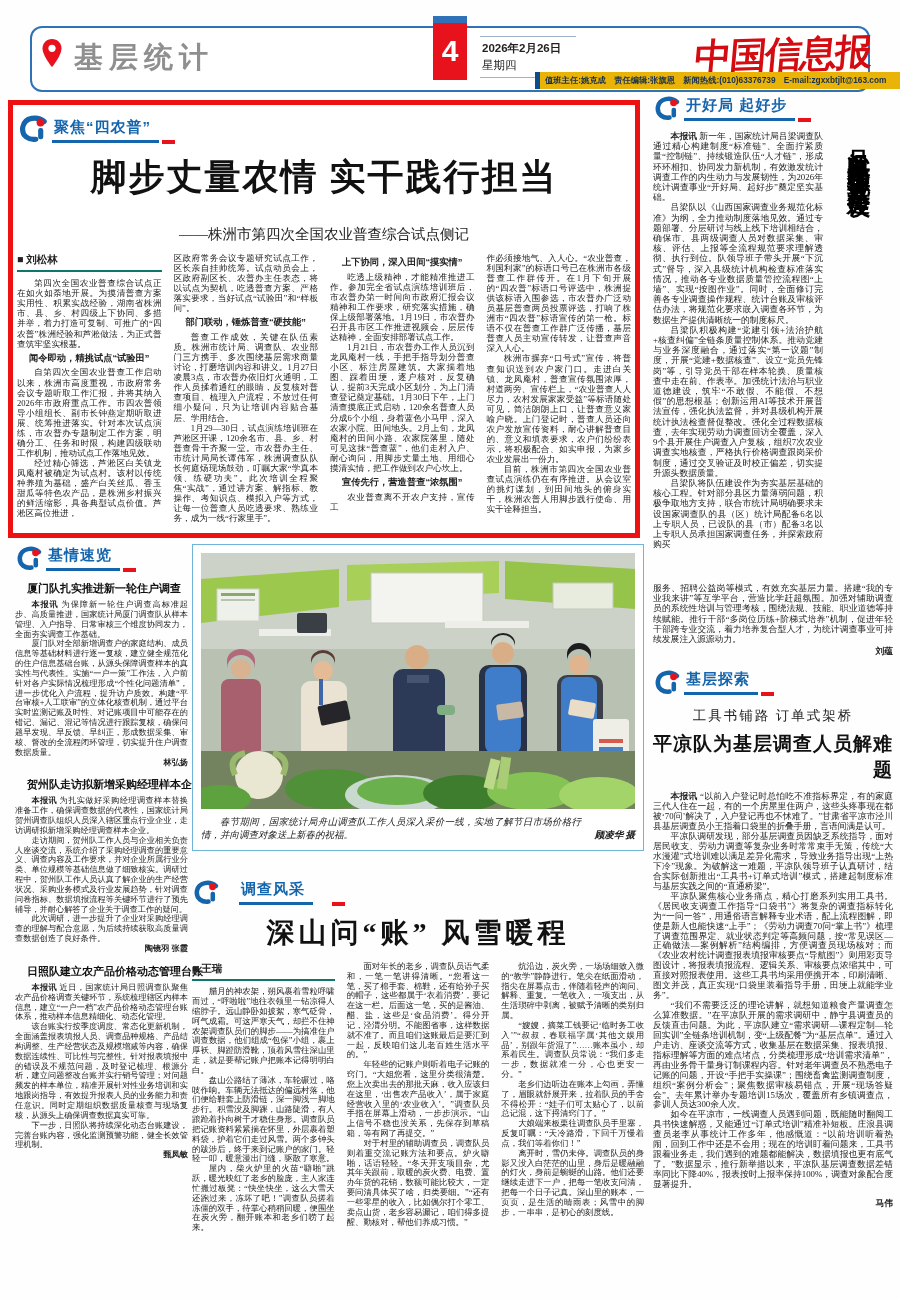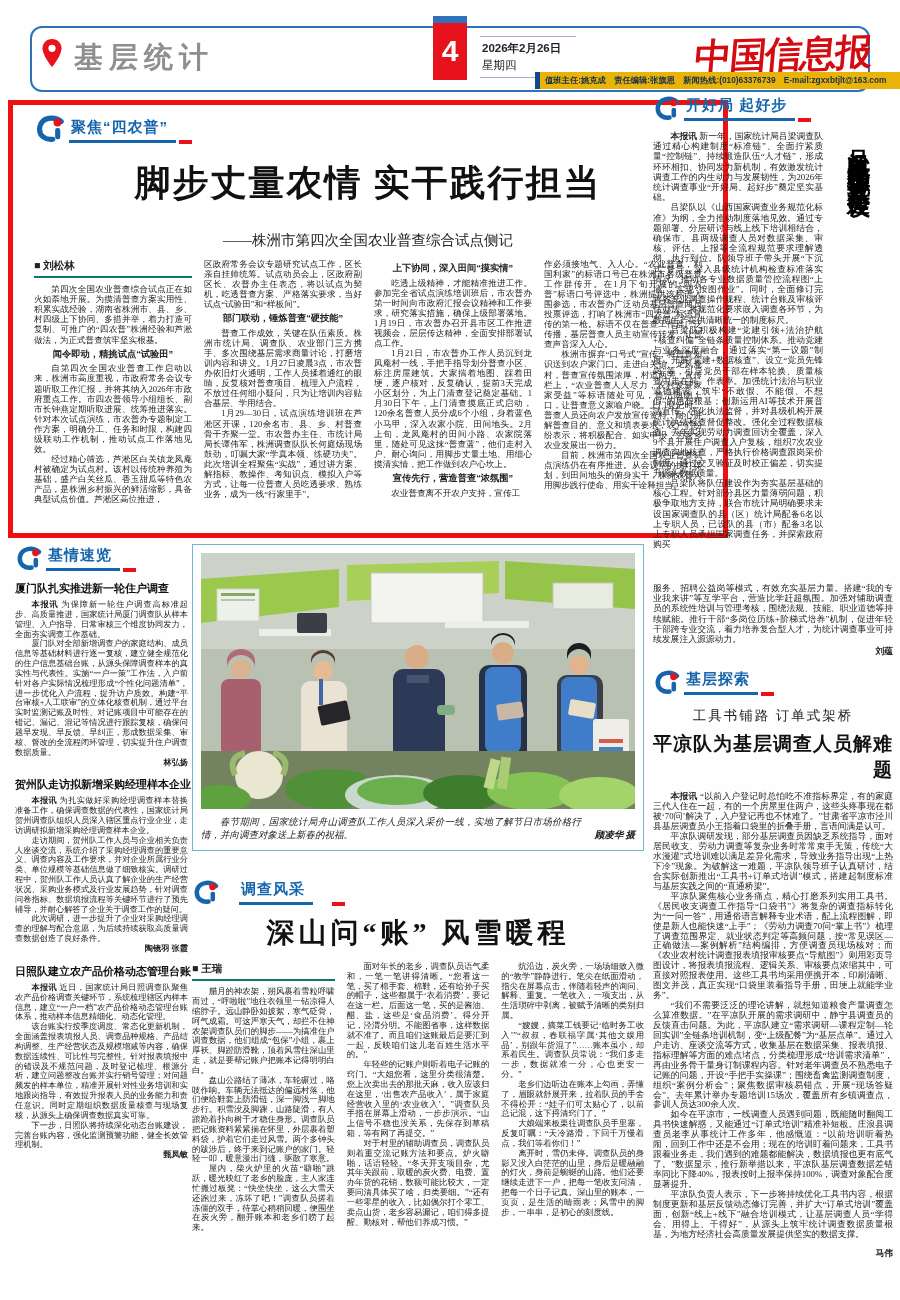--- a/index.html
+++ b/index.html
@@ -36,32 +36,32 @@
   .para{margin:0;text-indent:2em;text-align:justify;}
   .para.cont{text-indent:0;}
   .para b{font-family:"Liberation Sans",sans-serif;}
   .col-subhead{font-weight:bold;text-align:center;font-size:1.08em;margin:4px 0;
                font-family:"Liberation Sans",sans-serif;text-indent:0;}
   .sig{text-align:right;font-weight:bold;font-family:"Liberation Sans",sans-serif;}
   .author{font-weight:bold;font-size:10.5px;border-bottom:2px solid #0f766e;padding-bottom:5px;margin-bottom:6px;
           font-family:"Liberation Sans",sans-serif;}
 
   
-  .focus-box{left:8px;top:100px;width:720px;height:438px;border:5px solid #ee1111;background:#fff;
-             padding:10px 21px;box-sizing:border-box;}
+  .focus-box{left:8px;top:100px;width:632px;height:438px;border:5px solid #ee1111;background:#fff;
+             padding:10px 4px;box-sizing:border-box;}
   .focus-headline{text-align:center;font-size:36px;font-weight:900;letter-spacing:2px;color:#111;
-                  font-family:"Liberation Serif",serif;margin-top:16px;}
+                  font-family:"Liberation Serif",serif;margin-top:10px;}
   .focus-subtitle{text-align:center;font-size:14.5px;color:#222;margin-top:23px;}
   .focus-cols{display:flex;gap:12px;margin-top:9px;height:292px;overflow:hidden;}
   .focus-cols .textcol{flex:1;font-size:8.6px;line-height:1.17;}
 
   
   .left-col{left:15px;top:546px;width:173px;}
   .lc-head{font-family:"Liberation Sans",sans-serif;font-size:11px;font-weight:bold;color:#111;
-           margin:10px 0 4px 0;letter-spacing:0px;white-space:nowrap;}
+           margin:10px 0 4px 12px;letter-spacing:0px;white-space:nowrap;}
   .lc-body{font-size:8.2px;line-height:1.2;}
 
   
   .photo-box{left:192px;top:544px;width:452px;border:1px solid #6fb5da;padding:8px;box-sizing:border-box;background:#fff;}
   .photo-box svg{display:block;width:434px;height:256px;}
   .caption{position:relative;margin-top:7px;font-size:9.5px;line-height:1.35;font-style:italic;
            text-indent:2em;text-align:justify;padding-right:54px;min-height:26px;color:#1b1b1b;}
   .photo-credit{position:absolute;right:0;bottom:0;font-weight:bold;font-style:italic;}
 
   
@@ -329,16 +329,15 @@
     <span class="badge-dash"></span>
   </div>
   <div class="pl-subtitle">工具书铺路 订单式架桥</div>
   <div class="pl-headline">平凉队为基层调查人员解难题</div>
   <div class="pl-body">
       <p class="para"><b>本报讯</b> “以前入户登记时总怕吃不准指标界定，有的家庭三代人住在一起，有的一个房屋里住两户，这些头疼事现在都被‘70问’解决了，入户登记再也不怵难了。”甘肃省平凉市泾川县基层调查员小王指着口袋里的折叠手册，言语间满是认可。</p>
       <p class="para">平凉队调研发现，部分基层调查员因缺乏系统指导，面对居民收支、劳动力调查等复杂业务时常常束手无策，传统“大水漫灌”式培训难以满足差异化需求，导致业务指导出现“上热下冷”现象。为破解这一难题，平凉队领导班子认真研讨，结合实际创新推出“工具书+订单式培训”模式，搭建起制度标准与基层实践之间的“直通桥梁”。</p>
       <p class="para">平凉队聚焦核心业务痛点，精心打磨系列实用工具书。《居民收支调查工作指导“口袋书”》将复杂的调查指标转化为“一问一答”，用通俗语言解释专业术语，配上流程图解，即使是新人也能快速“上手”；《劳动力调查70问“掌上书”》梳理了调查范围界定、就业状态判定等高频问题，按“常见误区—正确做法—案例解析”结构编排，方便调查员现场核对；而《农业农村统计调查报表填报审核要点“导航图”》则用彩页导图设计，将报表填报流程、逻辑关系、审核要点浓缩其中，可直接对照报表使用。这些工具书均采用便携开本，印刷清晰、图文并茂，真正实现“口袋里装着指导手册，田埂上就能学业务”。</p>
       <p class="para">“我们不需要泛泛的理论讲解，就想知道粮食产量调查怎么算准数据。”在平凉队开展的需求调研中，静宁县调查员的反馈直击问题。为此，平凉队建立“需求调研—课程定制—轮回实训”全链条培训机制，变“上级配餐”为“基层点单”。通过入户走访、座谈交流等方式，收集基层在数据采集、报表填报、指标理解等方面的难点堵点，分类梳理形成“培训需求清单”，再由业务骨干量身订制课程内容。针对老年调查员不熟悉电子记账的问题，开设“手把手实操课”；围绕畜禽监测调查制度，组织“案例分析会”；聚焦数据审核易错点，开展“现场答疑会”。去年累计举办专题培训15场次，覆盖所有乡镇调查点，参训人员达300余人次。</p>
       <p class="para">如今在平凉市，一线调查人员遇到问题，既能随时翻阅工具书快速解惑，又能通过“订单式培训”精准补短板。庄浪县调查员老李从事统计工作多年，他感慨道：“以前培训听着热闹，回到工作中还是不会用；现在的培训盯着问题来，工具书跟着业务走，我们遇到的难题都能解决，数据填报也更有底气了。”数据显示，推行新举措以来，平凉队基层调查数据差错率同比下降40%，报表按时上报率保持100%，调查对象配合度显著提升。</p>
-      <p class="para">平凉队负责人表示，下一步将持续优化工具书内容，根据制度更新和基层反馈动态修订完善，并扩大“订单式培训”覆盖面，创新“线上+线下”融合培训模式，让基层调查人员“学得会、用得上、干得好”，从源头上筑牢统计调查数据质量根基，为地方经济社会高质量发展提供坚实的数据支撑。</p>
     </div>
   <div class="pl-body sig">马伟</div>
 </div>
 
 </body></html>

